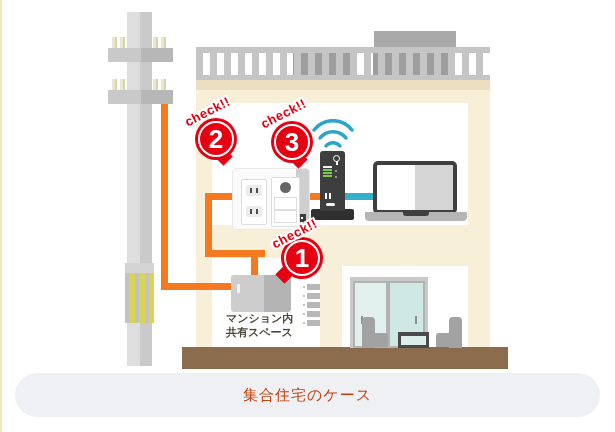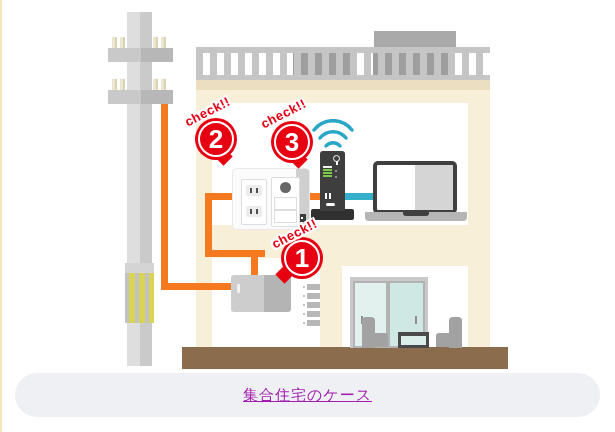--- a/index.html
+++ b/index.html
@@ -128,21 +128,21 @@
   #marker-2{left:181px;top:96px;} #marker-2 .check-text{left:2px;top:8px;}
   #marker-2 .bubble{left:14px;top:22px;} #marker-2 .tail{left:36px;top:54px;}
   #marker-3{left:259px;top:98px;} #marker-3 .check-text{left:0;top:8px;}
   #marker-3 .bubble{left:12px;top:23px;} #marker-3 .tail{left:33px;top:55px;}
   #marker-1{left:270px;top:220px;} #marker-1 .check-text{left:0;top:6px;}
   #marker-1 .bubble{left:11px;top:17px;} #marker-1 .tail{left:8px;top:48px;}
 
   
   #caption-pill{left:15px;top:373px;width:585px;height:44px;background:#eef0f4;border-radius:22px;
       display:flex;align-items:center;justify-content:center;}
-  #caption-text{font-size:15px;color:#a21caf;letter-spacing:1px;text-decoration:underline;}
+  #caption-text{font-size:15px;color:#c2410c;letter-spacing:1px;}
 </style>
 </head>
 <body>
 
 <div id="stage">
 
   <div class="abs" id="edge-line"></div>
 
   <div class="abs" id="pole-shaft"></div>
   <div class="abs insulator ins-r1" style="left:112px;"></div>
@@ -181,20 +181,24 @@
   <div class="abs fiber" id="fiber-f"></div>
   <div class="abs fiber" id="fiber-g"></div>
   <div class="abs" id="lan-cable"></div>
 
   <div class="abs" id="distribution-box">
     <div class="abs tick"></div>
   </div>
   <div class="abs" id="ladder">
     <div class="abs" id="ladder-slats"></div>
     <div class="abs" id="ladder-dots"></div>
+  </div>
+  <div class="abs" id="shared-space-label">
+    <div>マンション内</div>
+    <div>共有スペース</div>
   </div>
 
   <div class="abs" id="outlet-panel">
     <div class="abs" id="panel-side"></div>
     <div class="abs" id="panel-port">
         <i></i>
       </div>
     <div class="abs" id="outlet-plate">
       <div class="abs socket" id="socket-1">
           <i class="sl"></i>

